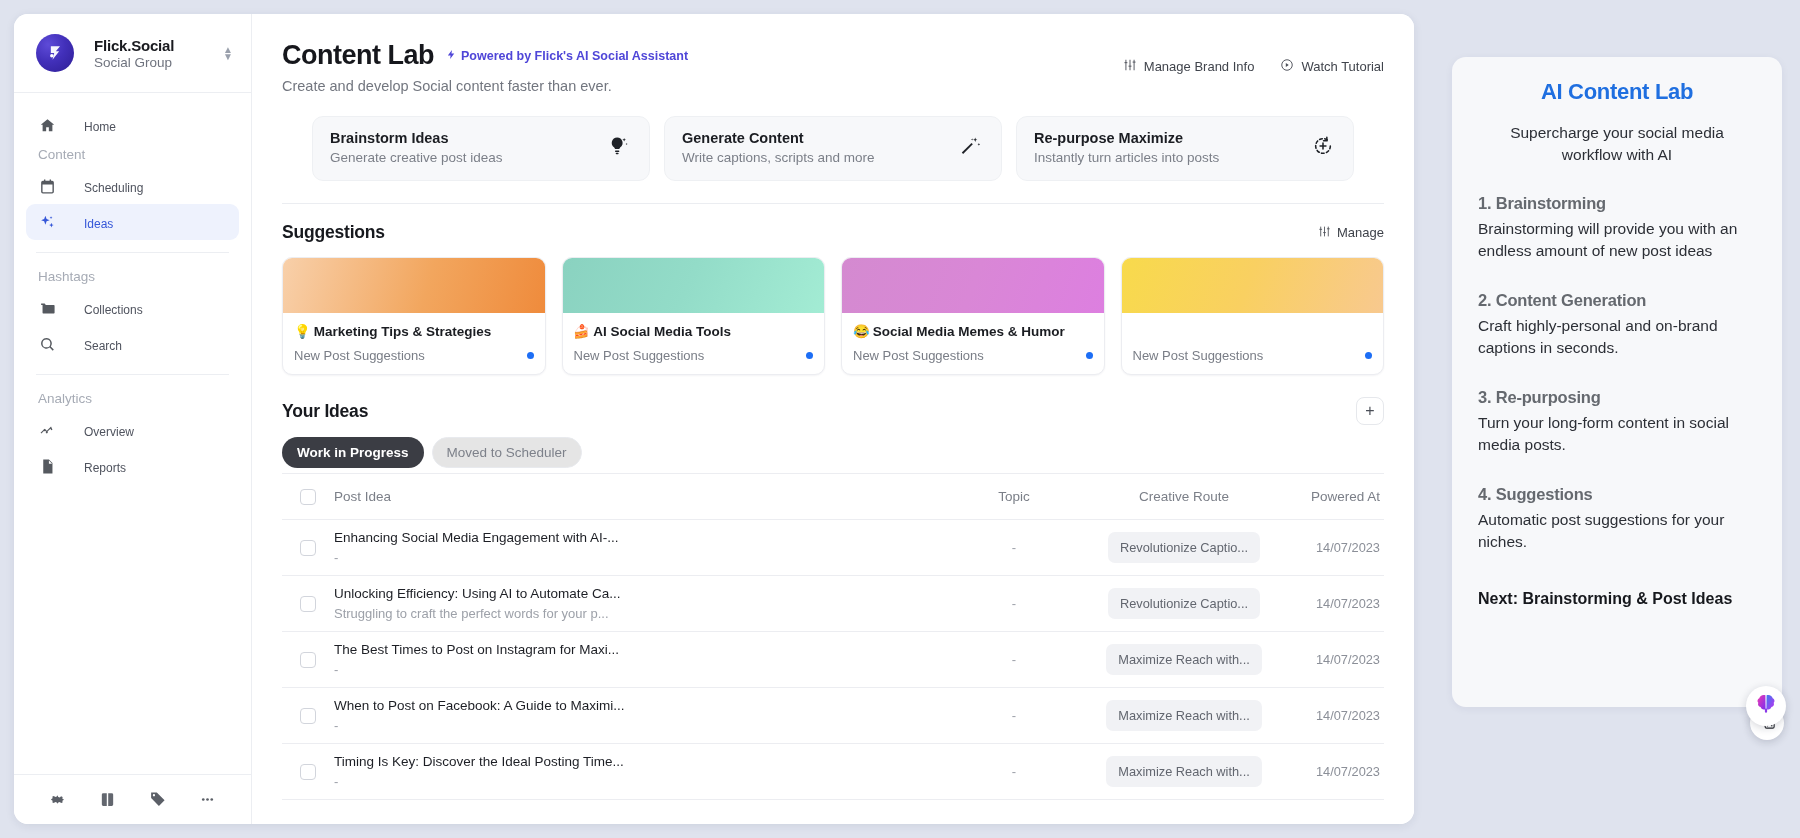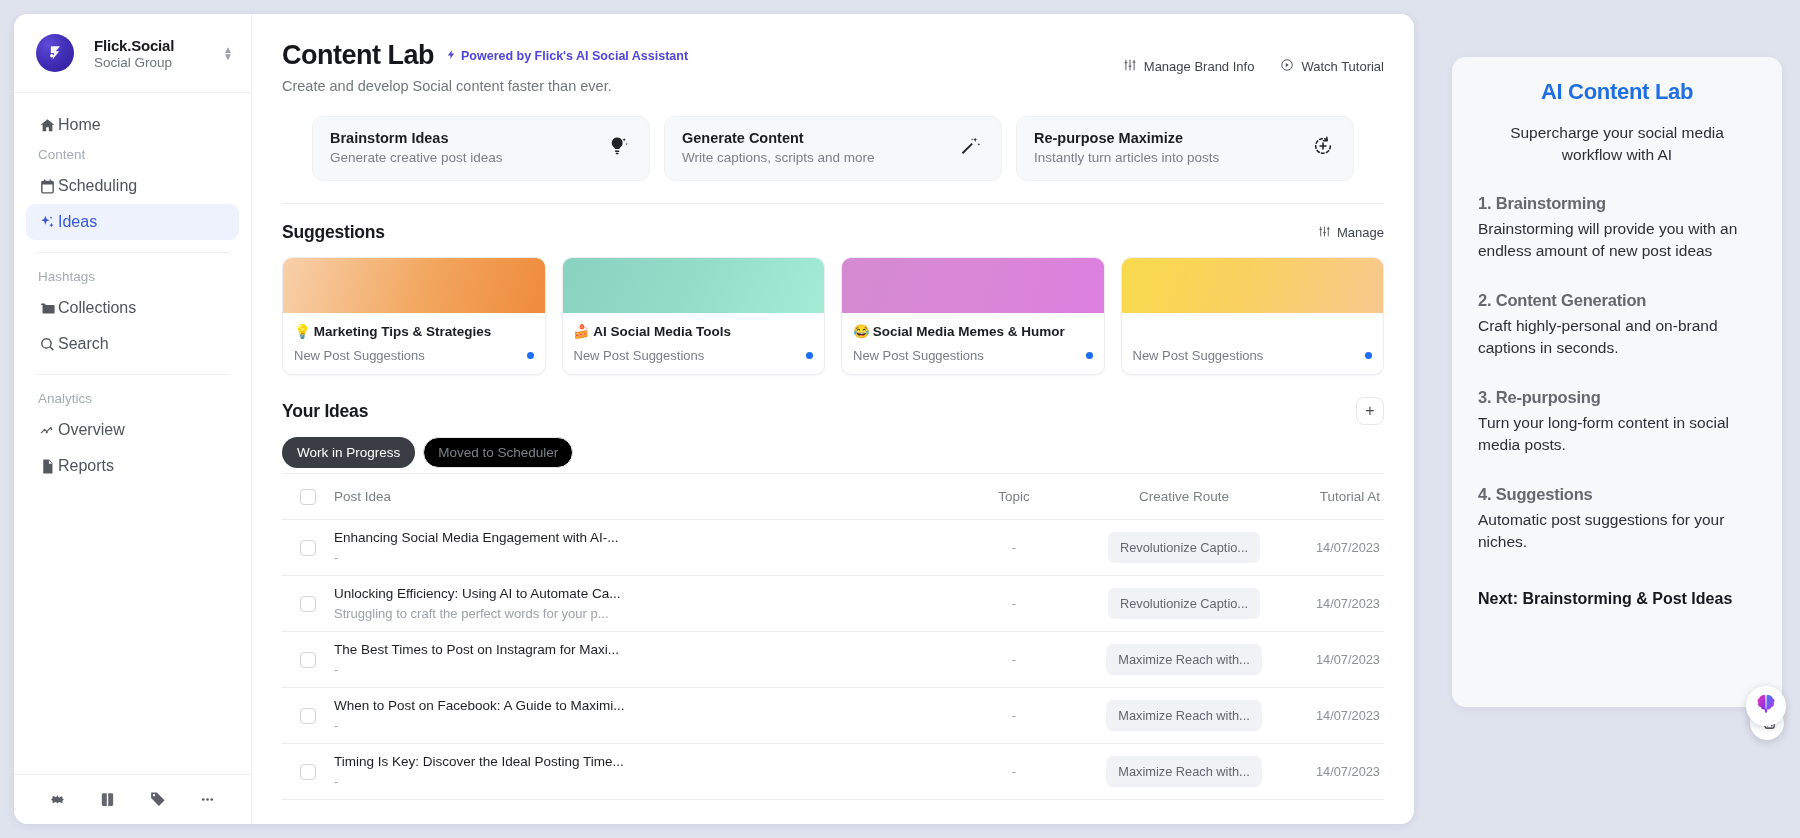--- a/index.html
+++ b/index.html
@@ -45,26 +45,26 @@
     position: relative;
   }
   .ws-logo svg { width: 20px; height: 20px; }
   .ws-text { flex: 1; min-width: 0; }
   .ws-name { font-size: 15px; font-weight: 700; color: #191a1f; letter-spacing: -.2px; }
   .ws-sub  { font-size: 13.5px; color: #6f737e; margin-top: 1px; }
   .ws-caret { color: #9aa0ac; font-size: 10px; line-height: .75; text-align: center; }
 
   .nav { padding: 14px 12px 0 12px; flex: 1; overflow: hidden; }
   .nav-item {
-    display: flex; align-items: center; gap: 2px;
+    display: flex; align-items: flex-end; gap: 28px;
     padding: 9px 12px;
     border-radius: 9px;
     cursor: pointer;
     color: #4f535e;
-    font-size: 16px;
+    font-size: 12px;
   }
   .nav-item .ico { width: 18px; height: 18px; flex: none; display:flex; align-items:center; justify-content:center; }
   .nav-item .ico svg { width: 17px; height: 17px; fill: #55595f; }
   .nav-item.active { background: #eef2fd; color: #3557d8; }
   .nav-item.active .ico svg { fill: #3557d8; }
   .nav-sep { height: 1px; background: #eceef2; margin: 12px 10px; }
   .nav-group-title {
     font-size: 13.5px; color: #a6abb5; padding: 4px 12px 6px 12px; font-weight: 400;
   }
   .sidebar-footer {
@@ -151,22 +151,22 @@
     border: 1px solid #e6e8ec; background: #fff;
     display: flex; align-items: center; justify-content: center;
     font-size: 16px; color: #4a4e57; cursor: pointer; line-height: 1;
   }
 
   .tabs { display: flex; gap: 8px; margin-top: 12px; }
   .tab {
     font-size: 13.5px; padding: 7px 14px; border-radius: 20px;
     cursor: pointer; border: 1px solid transparent; color: #7d818a;
   }
-  .tab.active { background: #3b3d44; color: #fff; font-weight: 400; }
-  .tab.inactive { border-color: #e8eaee; background: #000000; }
+  .tab.active { background: #3b3d44; color: #fff; font-weight: 700; }
+  .tab.inactive { border-color: #e8eaee; background: #e5e5e5; }
 
   
   .table { margin-top: 5px; border-top: 1px solid #ecedf1; }
   .trow {
     display: flex; align-items: center;
     border-bottom: 1px solid #ecedf1;
   }
   .thead .trow { height: 46px; border-bottom: 1px solid #ecedf1; }
   .tbody .trow { height: 56px; cursor: pointer; }
   .cb-cell { width: 52px; display: flex; align-items: center; justify-content: center; flex: none; }
@@ -513,21 +513,21 @@
 
       <div class="table">
         <div class="thead">
           <div class="trow">
             <div class="cb-cell">
               <div class="cb"></div>
             </div>
             <div class="c-idea th">Post Idea</div>
             <div class="c-topic th">Topic</div>
             <div class="c-route th">Creative Route</div>
-            <div class="c-date th">Tutorial At</div>
+            <div class="c-date th">Powered At</div>
           </div>
         </div>
 
         <div class="tbody">
 
           <div class="trow">
             <div class="cb-cell">
                 <div class="cb"></div>
               </div>
             <div class="c-idea">

